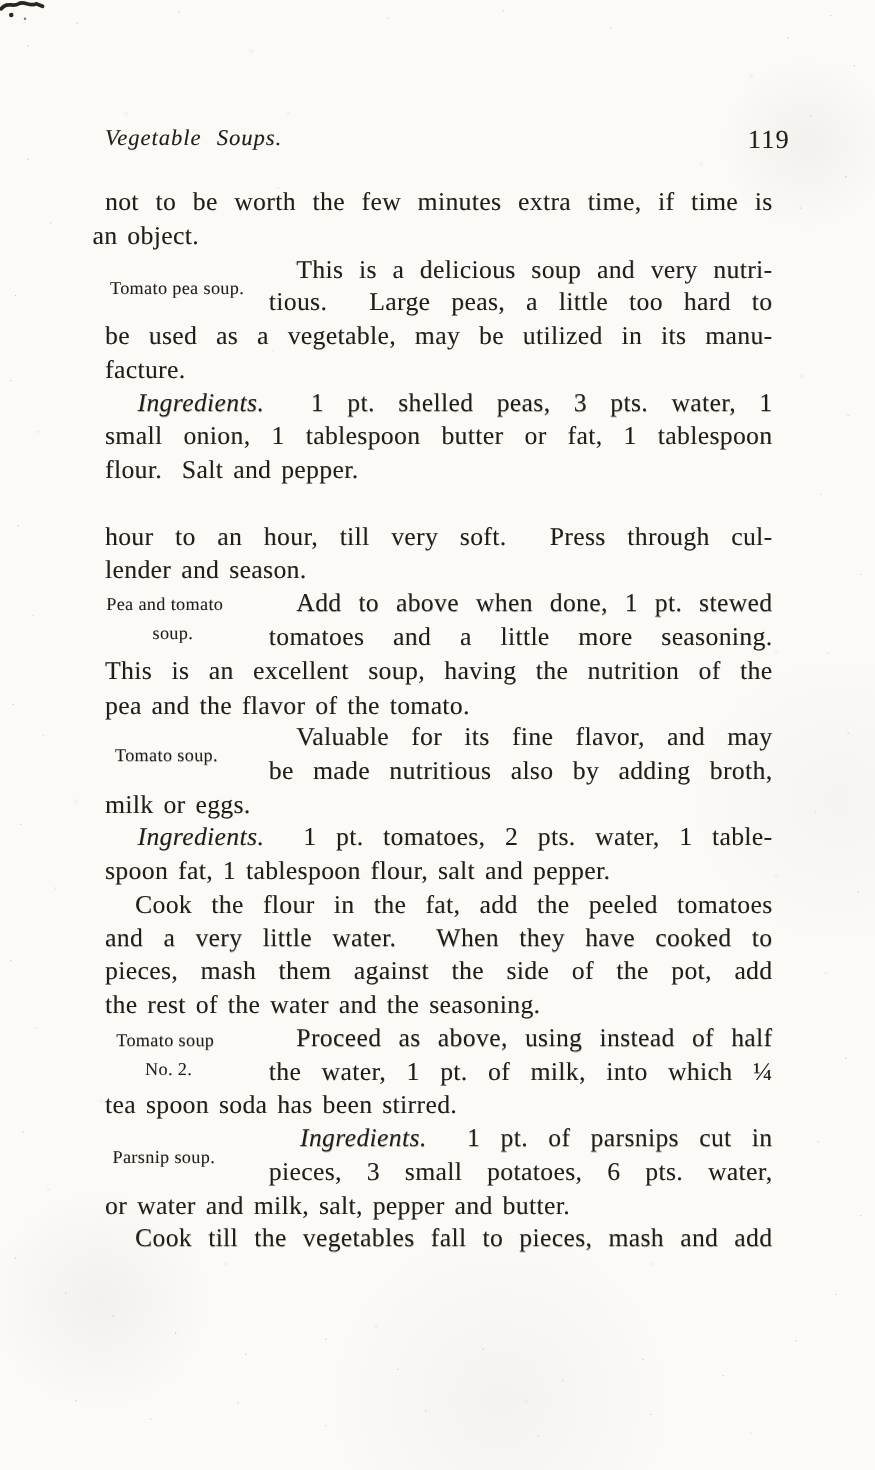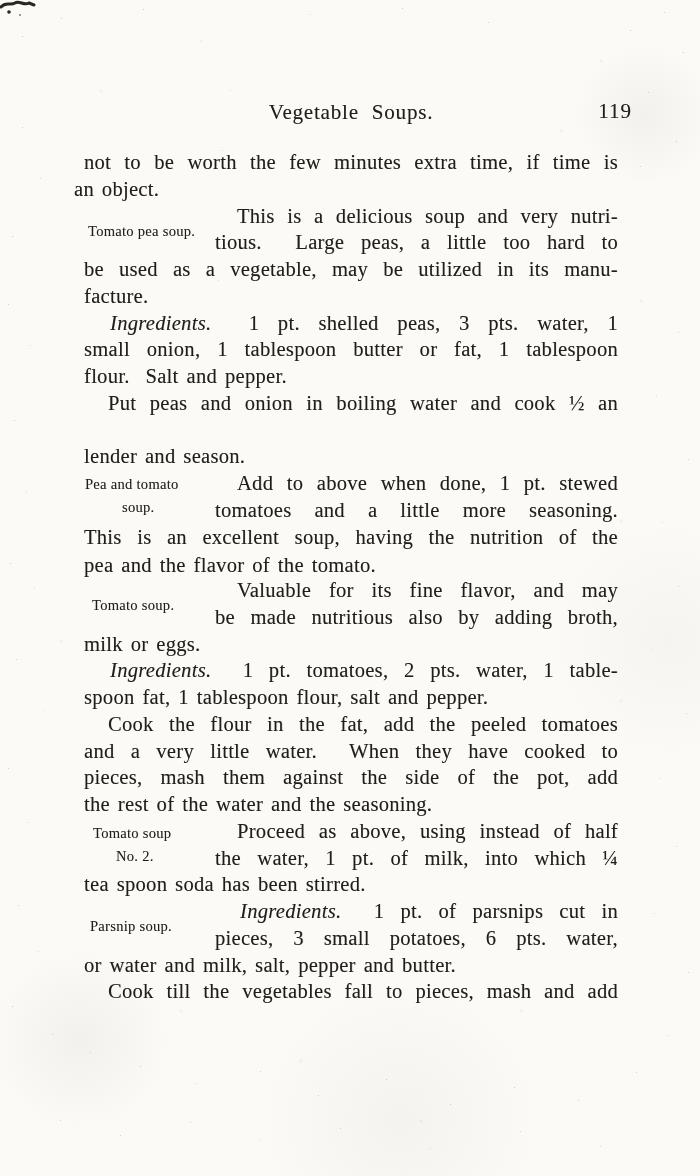--- a/index.html
+++ b/index.html
@@ -32,22 +32,23 @@
     position:absolute;
     font-size:14.5px;
     line-height:18px;
     letter-spacing:0.3px;
     text-shadow:0.2px 0.2px 0 rgba(33,30,26,0.3);
     white-space:nowrap;
   }
   .running-head{
     position:absolute;
     left:84px;top:100px;width:534px;
-    text-align:center;
-    font-size:21px;
+    text-align:left;
+    font-style:italic;
+    font-size:18px;
     letter-spacing:0.8px;
     word-spacing:7px;
     text-shadow:0.3px 0.3px 0 rgba(33,30,26,0.35);
   }
   .folio{
     position:absolute;
     left:582px;top:99px;width:50px;
     text-align:right;
     font-size:21px;
     letter-spacing:1px;
@@ -129,21 +130,21 @@
 
   <div class="line j" style="left:84px;top:149px;width:534px;">not to be worth the few minutes extra time, if time is</div>
   <div class="line" style="left:74px;top:176px;">an object.</div>
   <div class="line j" style="left:237px;top:203px;width:381px;">This is a delicious soup and very nutri-</div>
   <div class="line j" style="left:215px;top:229px;width:403px;">tious.&nbsp; Large peas, a little too hard to</div>
   <div class="line j" style="left:84px;top:256px;width:534px;">be used as a vegetable, may be utilized in its manu-</div>
   <div class="line" style="left:84px;top:283px;">facture.</div>
   <div class="line j" style="left:110px;top:310px;width:508px;"><span class="em">Ingredients.</span><span>&nbsp; 1 pt. shelled peas, 3 pts. water, 1</span></div>
   <div class="line j" style="left:84px;top:336px;width:534px;">small onion, 1 tablespoon butter or fat, 1 tablespoon</div>
   <div class="line" style="left:84px;top:363px;">flour.&nbsp; Salt and pepper.</div>
-  <div class="line j" style="left:108px;top:390px;width:510px;">Put peas and onion in boiling water and cook ½ an</div>
+  <div class="line j" style="left:84px;top:417px;width:534px;">hour to an hour, till very soft.&nbsp; Press through cul-</div>
   <div class="line" style="left:84px;top:443px;">lender and season.</div>
   <div class="line j" style="left:237px;top:470px;width:381px;">Add to above when done, 1 pt. stewed</div>
   <div class="line j" style="left:215px;top:497px;width:403px;">tomatoes and a little more seasoning.</div>
   <div class="line j" style="left:84px;top:524px;width:534px;">This is an excellent soup, having the nutrition of the</div>
   <div class="line" style="left:84px;top:528px;margin-top:24px;">pea and the flavor of the tomato.</div>
   <div class="line j" style="left:237px;top:577px;width:381px;">Valuable for its fine flavor, and may</div>
   <div class="line j" style="left:215px;top:604px;width:403px;">be made nutritious also by adding broth,</div>
   <div class="line" style="left:84px;top:631px;">milk or eggs.</div>
   <div class="line j" style="left:110px;top:657px;width:508px;"><span class="em">Ingredients.</span><span>&nbsp; 1 pt. tomatoes, 2 pts. water, 1 table-</span></div>
   <div class="line" style="left:84px;top:684px;">spoon fat, 1 tablespoon flour, salt and pepper.</div>

